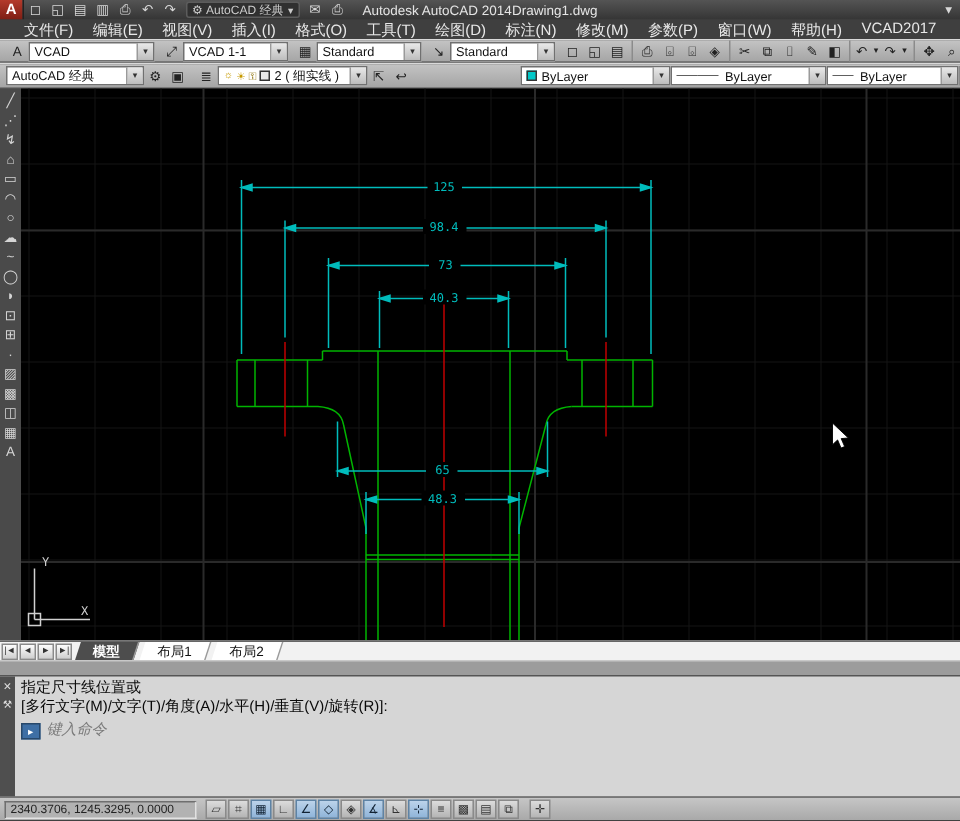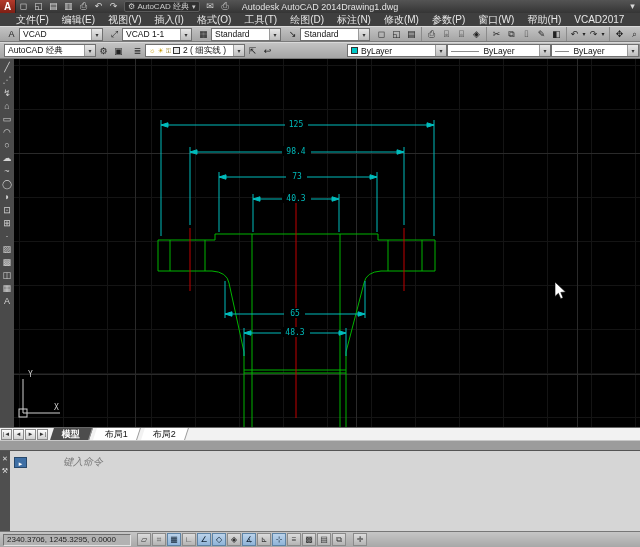--- a/index.html
+++ b/index.html
@@ -75,21 +75,21 @@
   #graygap { left:0; top:440px; width:640px; height:10px; background:#9c9c9c;
     border-top:1px solid #c8c8c8; }
 
   
   #command { left:0; top:450px; width:640px; height:81px; background:#d6d6d6; border-top:1px solid #555; display:flex; }
   #cmd-strip { width:10px; background:#4f4f4f; display:flex; flex-direction:column; align-items:center; gap:4px; padding-top:4px; }
   #cmd-strip span { color:#ddd; font-size:7px; line-height:8px; }
   #cmd-body { flex:1; padding:2px 0 0 4px; font-size:10px; color:#0a0a0a; line-height:12.6px; font-family:"Liberation Sans", sans-serif; }
   #cmd-input { display:flex; align-items:center; margin-top:3px; gap:4px; }
   #cmd-chip { width:13px; height:11px; background:#3e6fa5; color:#fff; font-size:7px; line-height:11px; text-align:center; border:1px solid #27486b; }
-  #cmd-hint { font-style:italic; color:#7b7b7b; font-size:10px;margin-left:32px; }
+  #cmd-hint { font-style:italic; color:#7b7b7b; font-size:10px; }
 
   
   #statusbar { left:0; top:531px; width:640px; height:16px; background:linear-gradient(#c6c6c6,#a8a8a8);
     border-top:1px solid #777; display:flex; align-items:center; padding-left:3px; }
   #coords { width:128px; height:12px; background:#b2b2b2; border:1px solid;
     border-color:#6f6f6f #e2e2e2 #e2e2e2 #6f6f6f; font-size:8px; line-height:10px; color:#222;
     padding-left:3px; margin-right:6px; }
   .st-ico { width:14px; height:13px; border:1px solid #8a8a8a; background:linear-gradient(#dcdcdc,#b4b4b4);
     font-size:8px; line-height:12px; text-align:center; color:#333; margin-right:1px; flex:none; }
   .st-ico.on { background:linear-gradient(#bcd3ea,#8fb4d9); border-color:#5e83a5; color:#123; }
@@ -363,20 +363,22 @@
 </div>
 
 <div id="graygap" class="abs"></div>
 
 <div id="command" class="abs">
   <div id="cmd-strip">
     <span>✕</span>
     <span>⚒</span>
   </div>
   <div id="cmd-body">
+    <div>指定尺寸线位置或</div>
+    <div>[多行文字(M)/文字(T)/角度(A)/水平(H)/垂直(V)/旋转(R)]:</div>
     <div id="cmd-input">
       <span id="cmd-chip">▸</span>
       <span id="cmd-hint">键入命令</span>
     </div>
   </div>
 </div>
 
 <div id="statusbar" class="abs">
   <div id="coords">2340.3706, 1245.3295, 0.0000</div>
   <span class="st-ico">▱</span>

